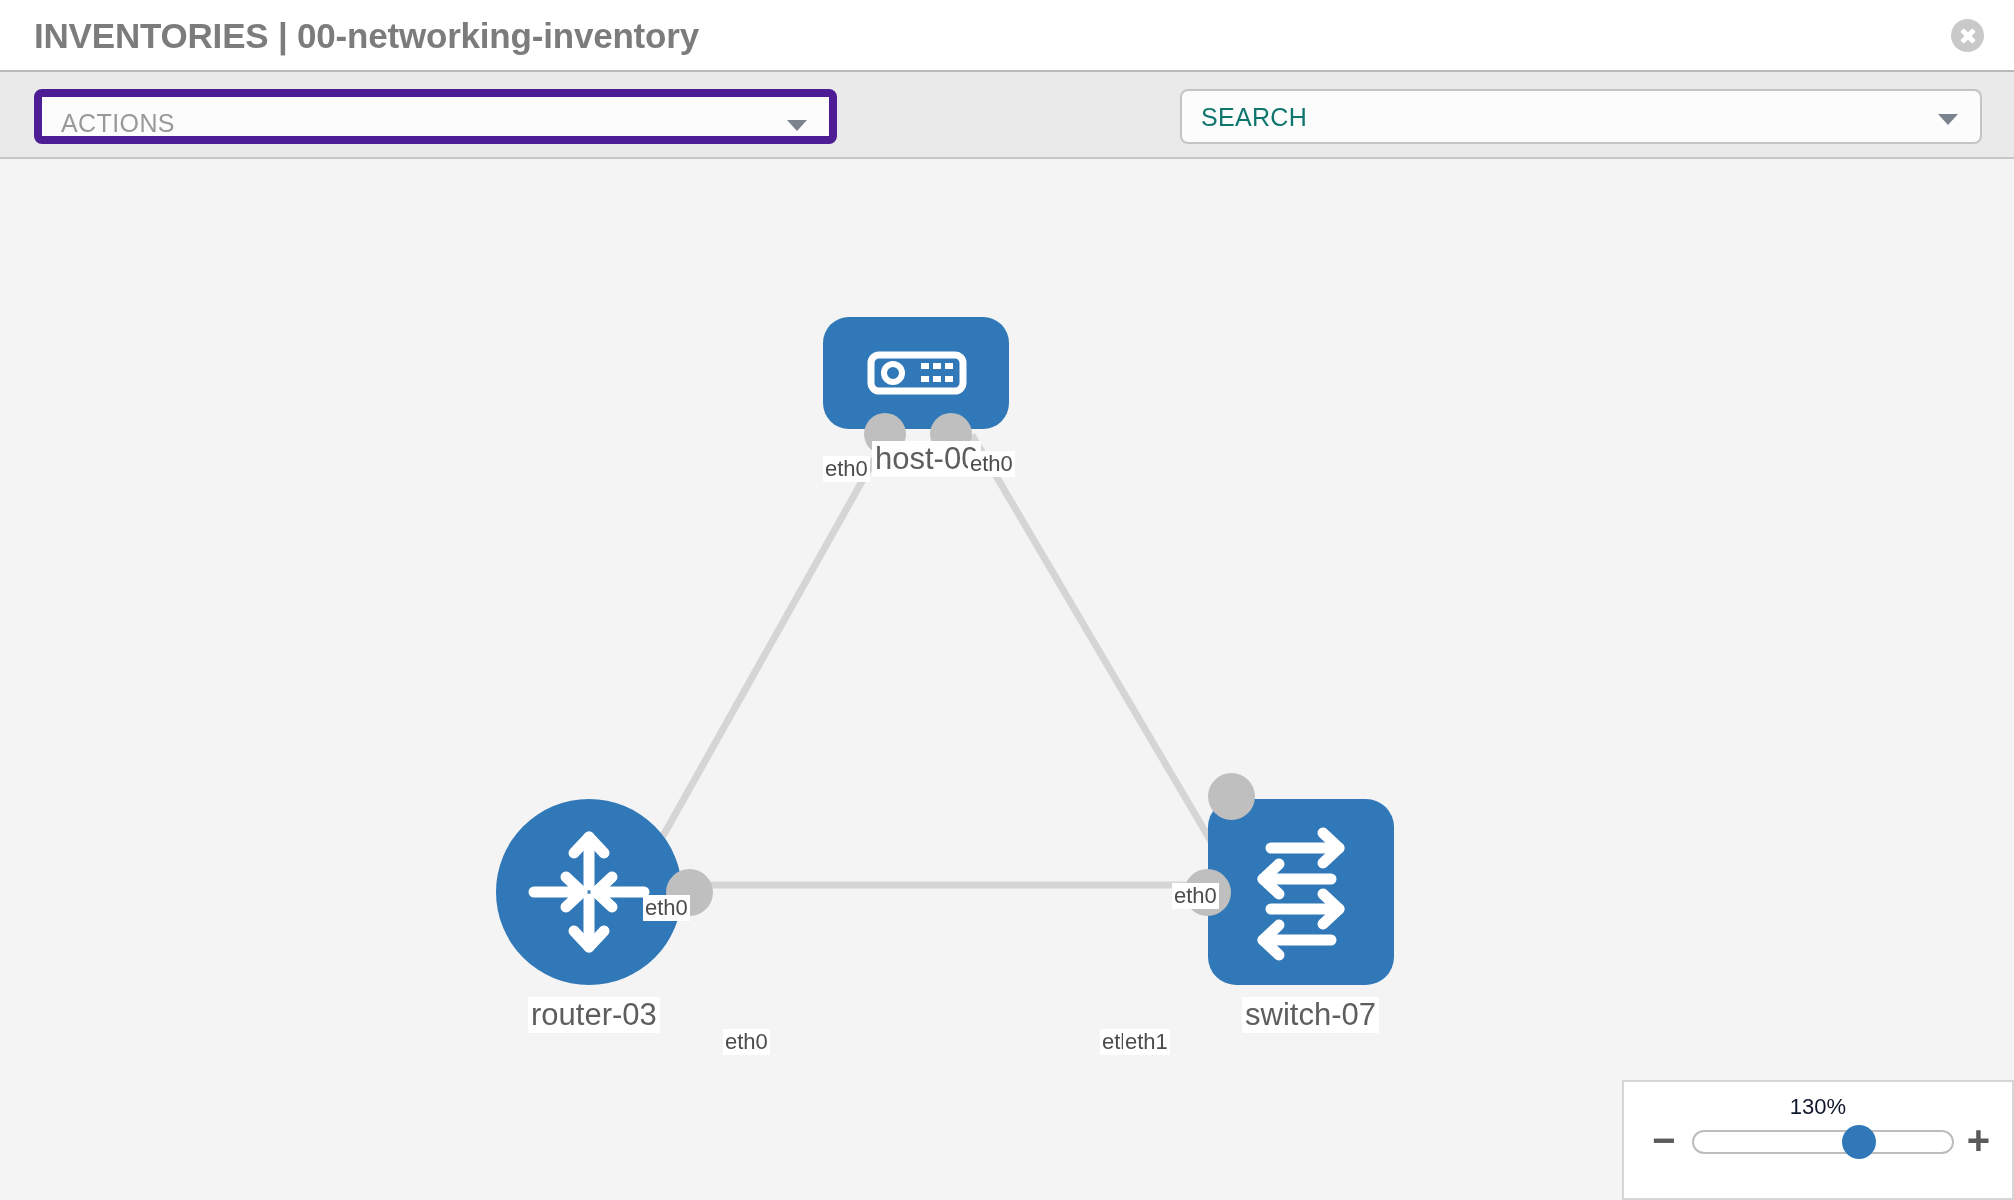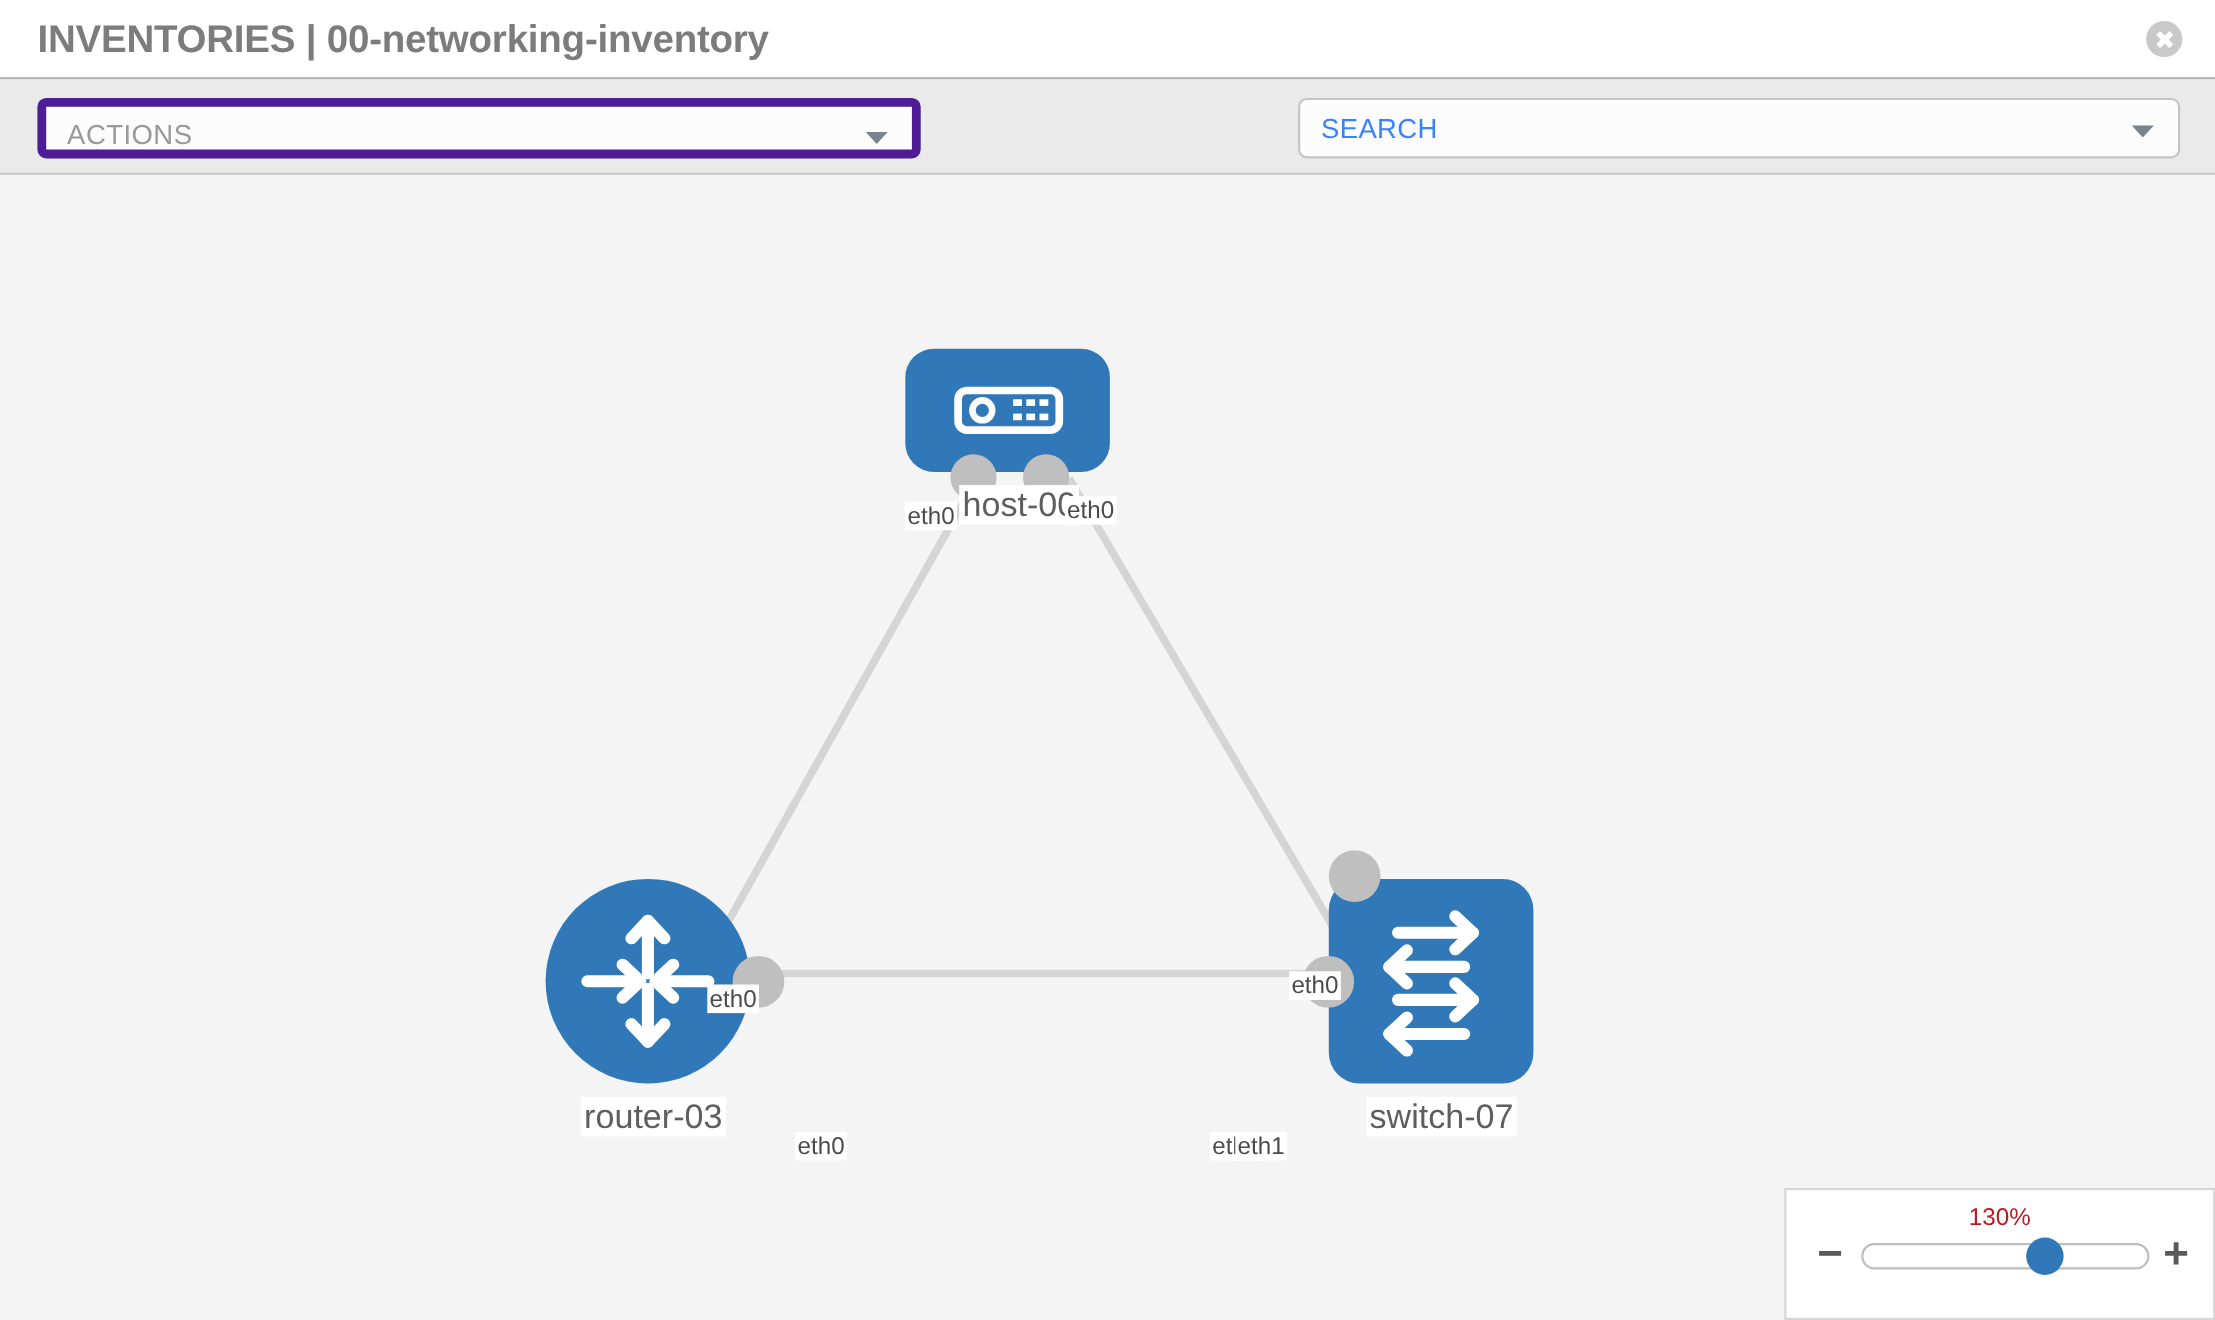--- a/index.html
+++ b/index.html
@@ -66,21 +66,21 @@
   .tool-icon svg { display: block; width: 46px; height: 46px; }
 
   .search-box {
     position: absolute; left: 1180px; top: 17px;
     width: 802px; height: 55px;
     background: #fcfcfc; border: 2px solid #c4c4c4; border-radius: 8px;
     cursor: text;
   }
   .search-placeholder {
     position: absolute; left: 19px; top: 12px;
-    font-size: 25px; color: #3b82f6; letter-spacing: 0.3px;
+    font-size: 25px; color: #0f766e; letter-spacing: 0.3px;
   }
 
   
   .canvas {
     position: absolute; left: 0; top: 159px;
     width: 2014px; height: 1041px;
     background: #f4f4f5; overflow: hidden;
   }
   .topology { position: absolute; left: 0; top: 0; width: 2014px; height: 1041px; }
   .links { position: absolute; left: 0; top: 0; }
@@ -120,21 +120,21 @@
   }
 
   
   .zoom-panel {
     position: absolute; left: 1622px; top: 1080px;
     width: 392px; height: 120px;
     background: #ffffff; border: 2px solid #d6d6d6;
   }
   .zoom-value {
     position: absolute; left: 0; right: 0; top: 12px;
-    text-align: center; font-size: 22px; color: #b91c1c;
+    text-align: center; font-size: 22px; color: #0f172a;
   }
   .zoom-minus, .zoom-plus {
     position: absolute; top: 44px; cursor: pointer;
     color: #5a5a5a; font-size: 40px; line-height: 28px; font-weight: bold;
     user-select: none;
   }
   .zoom-minus { left: 28px; }
   .zoom-plus  { right: 22px; }
   .zoom-track {
     position: absolute; left: 68px; top: 48px;

